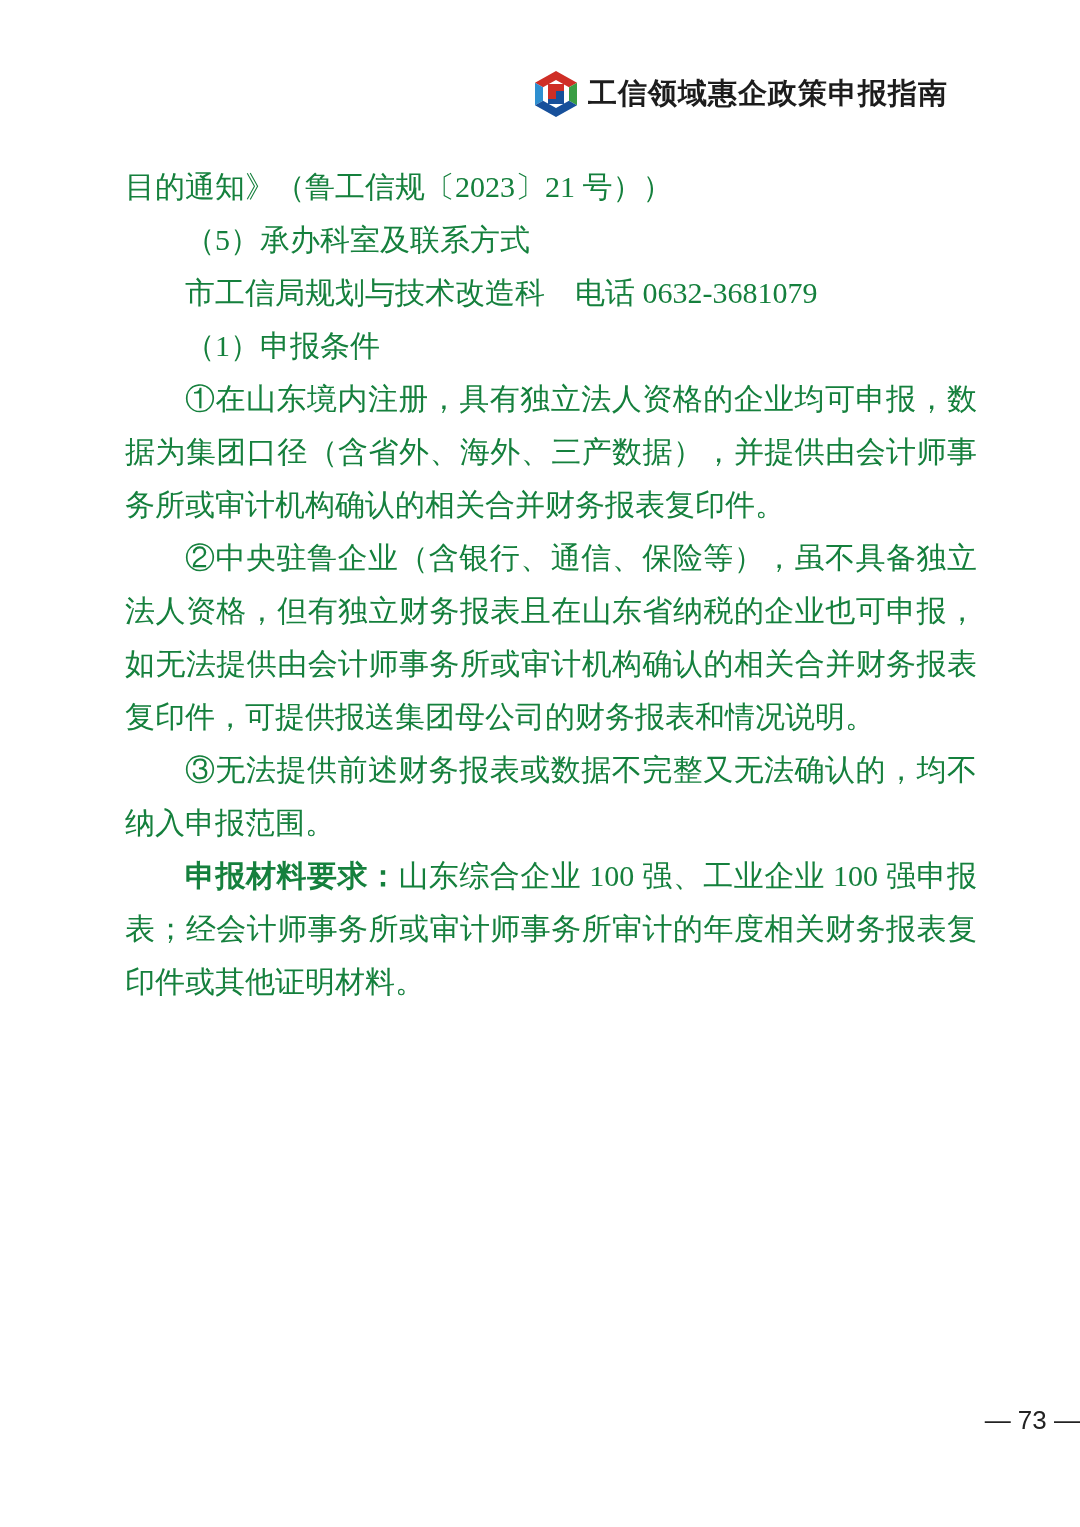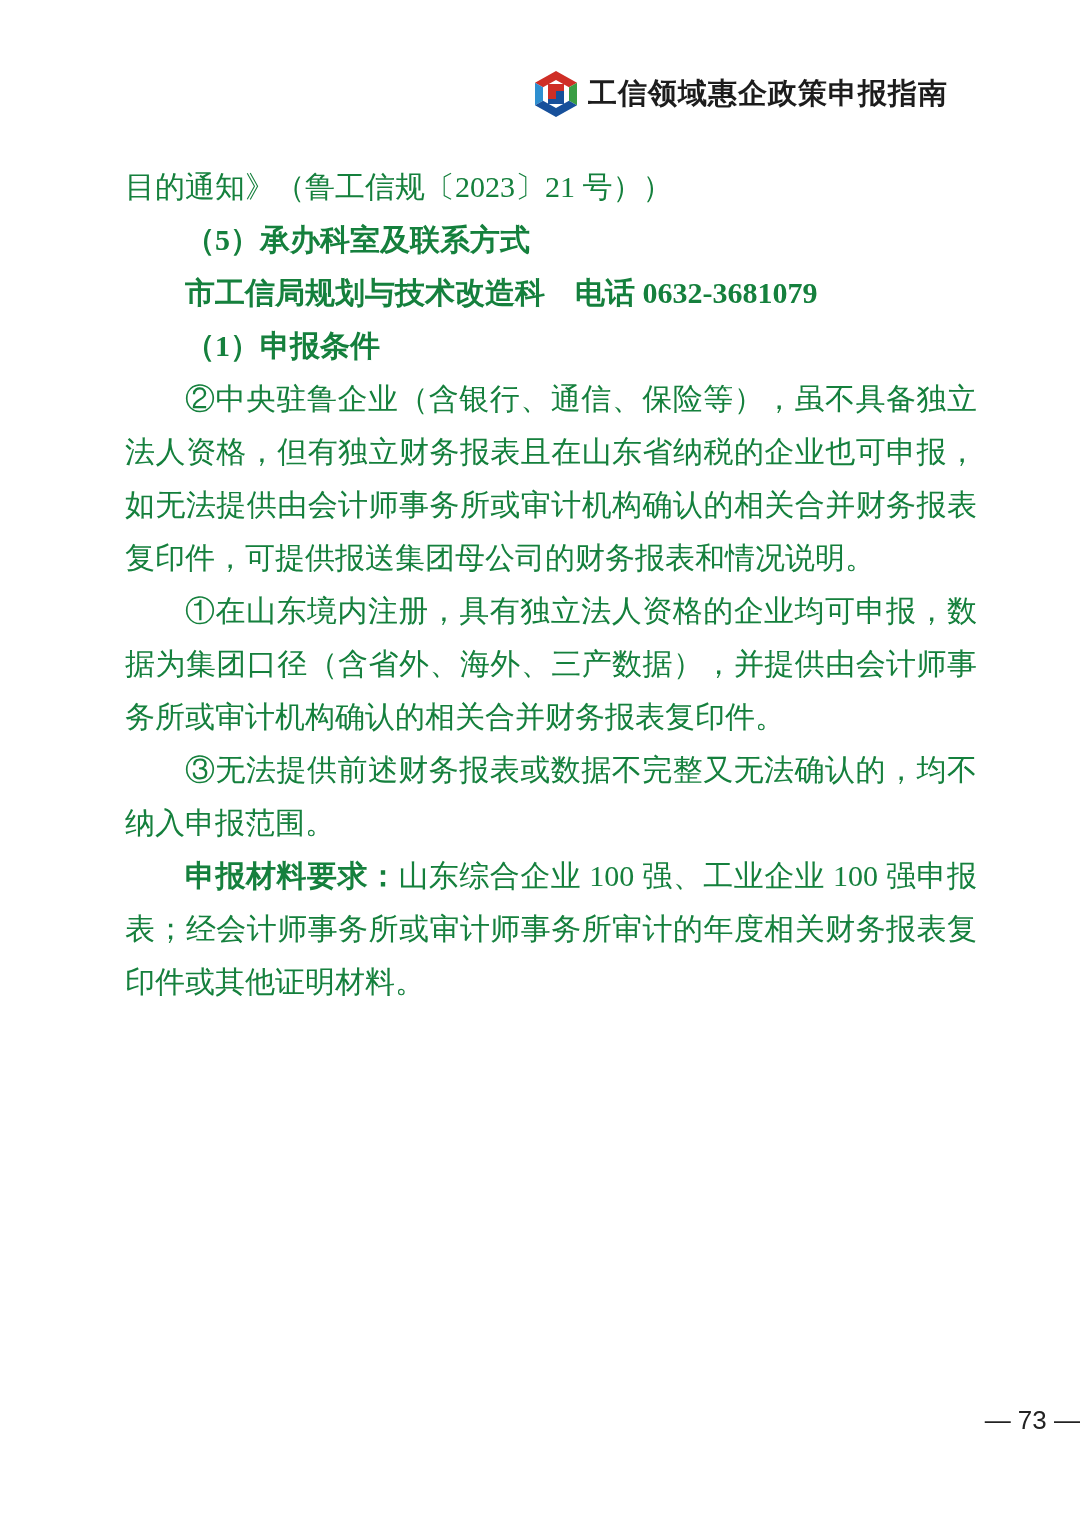--- a/index.html
+++ b/index.html
@@ -37,21 +37,21 @@
     left: 125px;
     top: 160px;
     width: 852px;
     font-size: 30px;
     line-height: 53px;
     text-align: justify;
     color: #15803d;
   }
   .doc-content p { margin: 0; text-indent: 2em; }
   p.no-indent { text-indent: 0; }
-  .heading { font-weight: bold; }
+  .heading { font-weight: normal; }
   .item-title { margin-top: 105px; }
   .materials-label { font-weight: bold; margin-top: 23px; }
   
   .doc-footer {
     position: absolute;
     top: 1405px;
     left: 0;
     width: 100%;
     text-align: right;
     font-family: "Liberation Sans", sans-serif;
@@ -78,22 +78,22 @@
     <span class="doc-header-title">工信领域惠企政策申报指南</span>
   </div>
 
   <div class="doc-content">
     <p class="no-indent">目的通知》（鲁工信规〔2023〕21 号））</p>
     <p class="heading">（5）承办科室及联系方式</p>
     <p class="heading">市工信局规划与技术改造科　电话 0632-3681079</p>
 
     <p class="heading">（1）申报条件</p>
 
+    <p>①在山东境内注册，具有独立法人资格的企业均可申报，数据为集团口径（含省外、海外、三产数据），并提供由会计师事务所或审计机构确认的相关合并财务报表复印件。</p>
     <p>②中央驻鲁企业（含银行、通信、保险等），虽不具备独立法人资格，但有独立财务报表且在山东省纳税的企业也可申报，如无法提供由会计师事务所或审计机构确认的相关合并财务报表复印件，可提供报送集团母公司的财务报表和情况说明。</p>
-    <p>①在山东境内注册，具有独立法人资格的企业均可申报，数据为集团口径（含省外、海外、三产数据），并提供由会计师事务所或审计机构确认的相关合并财务报表复印件。</p>
     <p>③无法提供前述财务报表或数据不完整又无法确认的，均不纳入申报范围。</p>
 
     <p><span class="materials-label">申报材料要求：</span><span>山东综合企业 100 强、工业企业 100 强申报表；经会计师事务所或审计师事务所审计的年度相关财务报表复印件或其他证明材料。</span></p>
   </div>
 
   <div class="doc-footer">
     <span>— 73 —</span>
   </div>
 
 </div>

